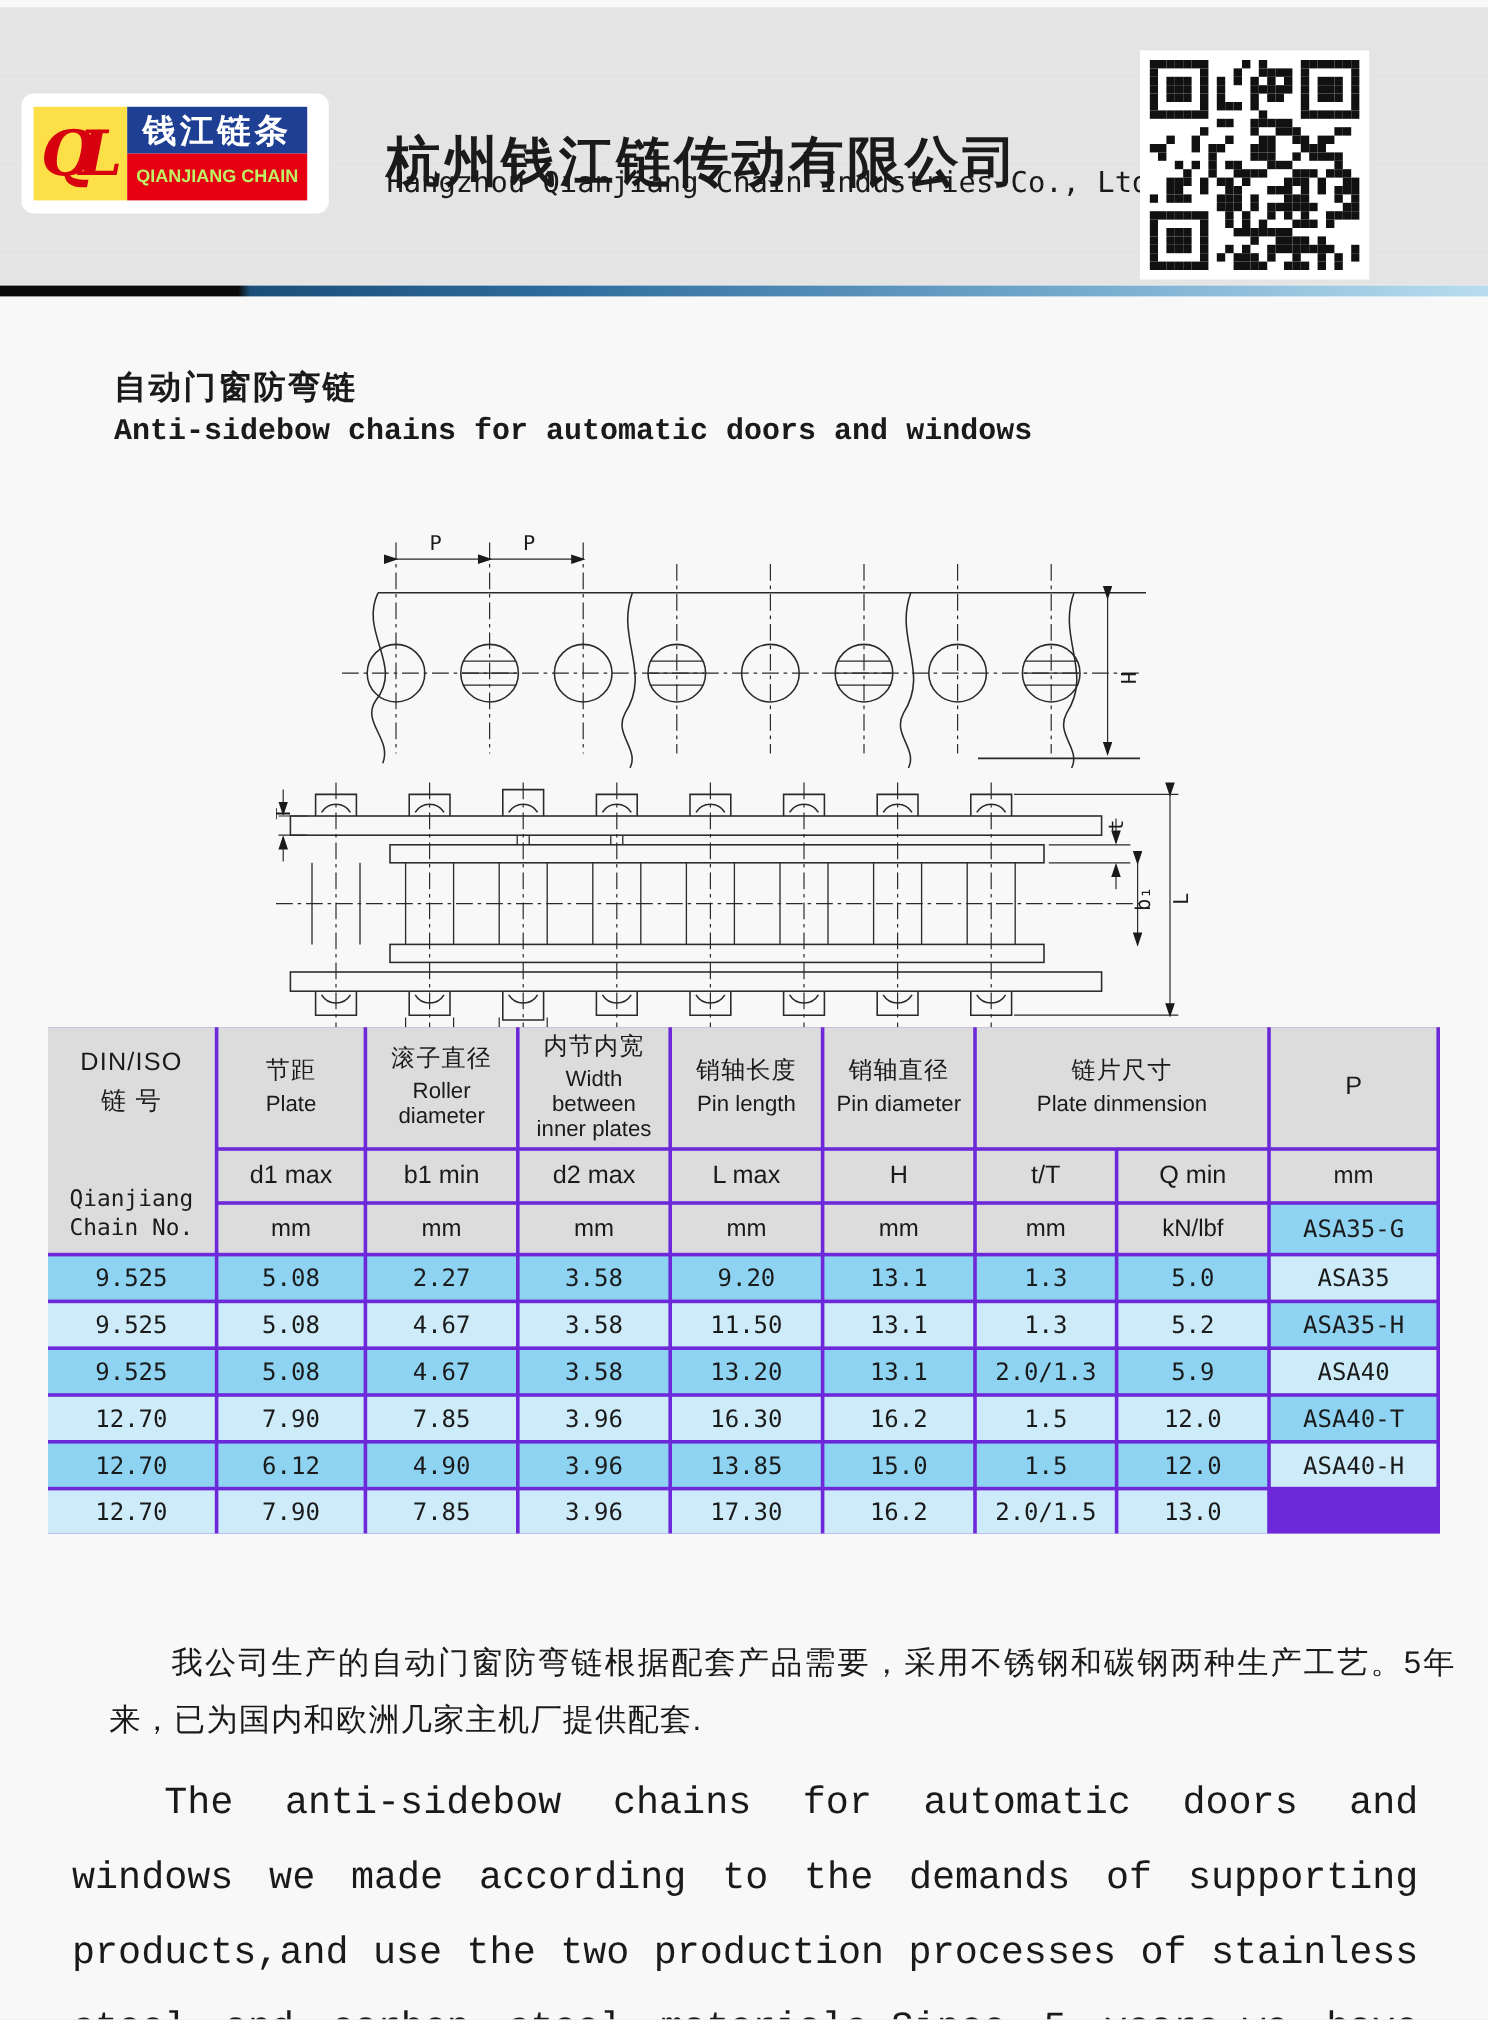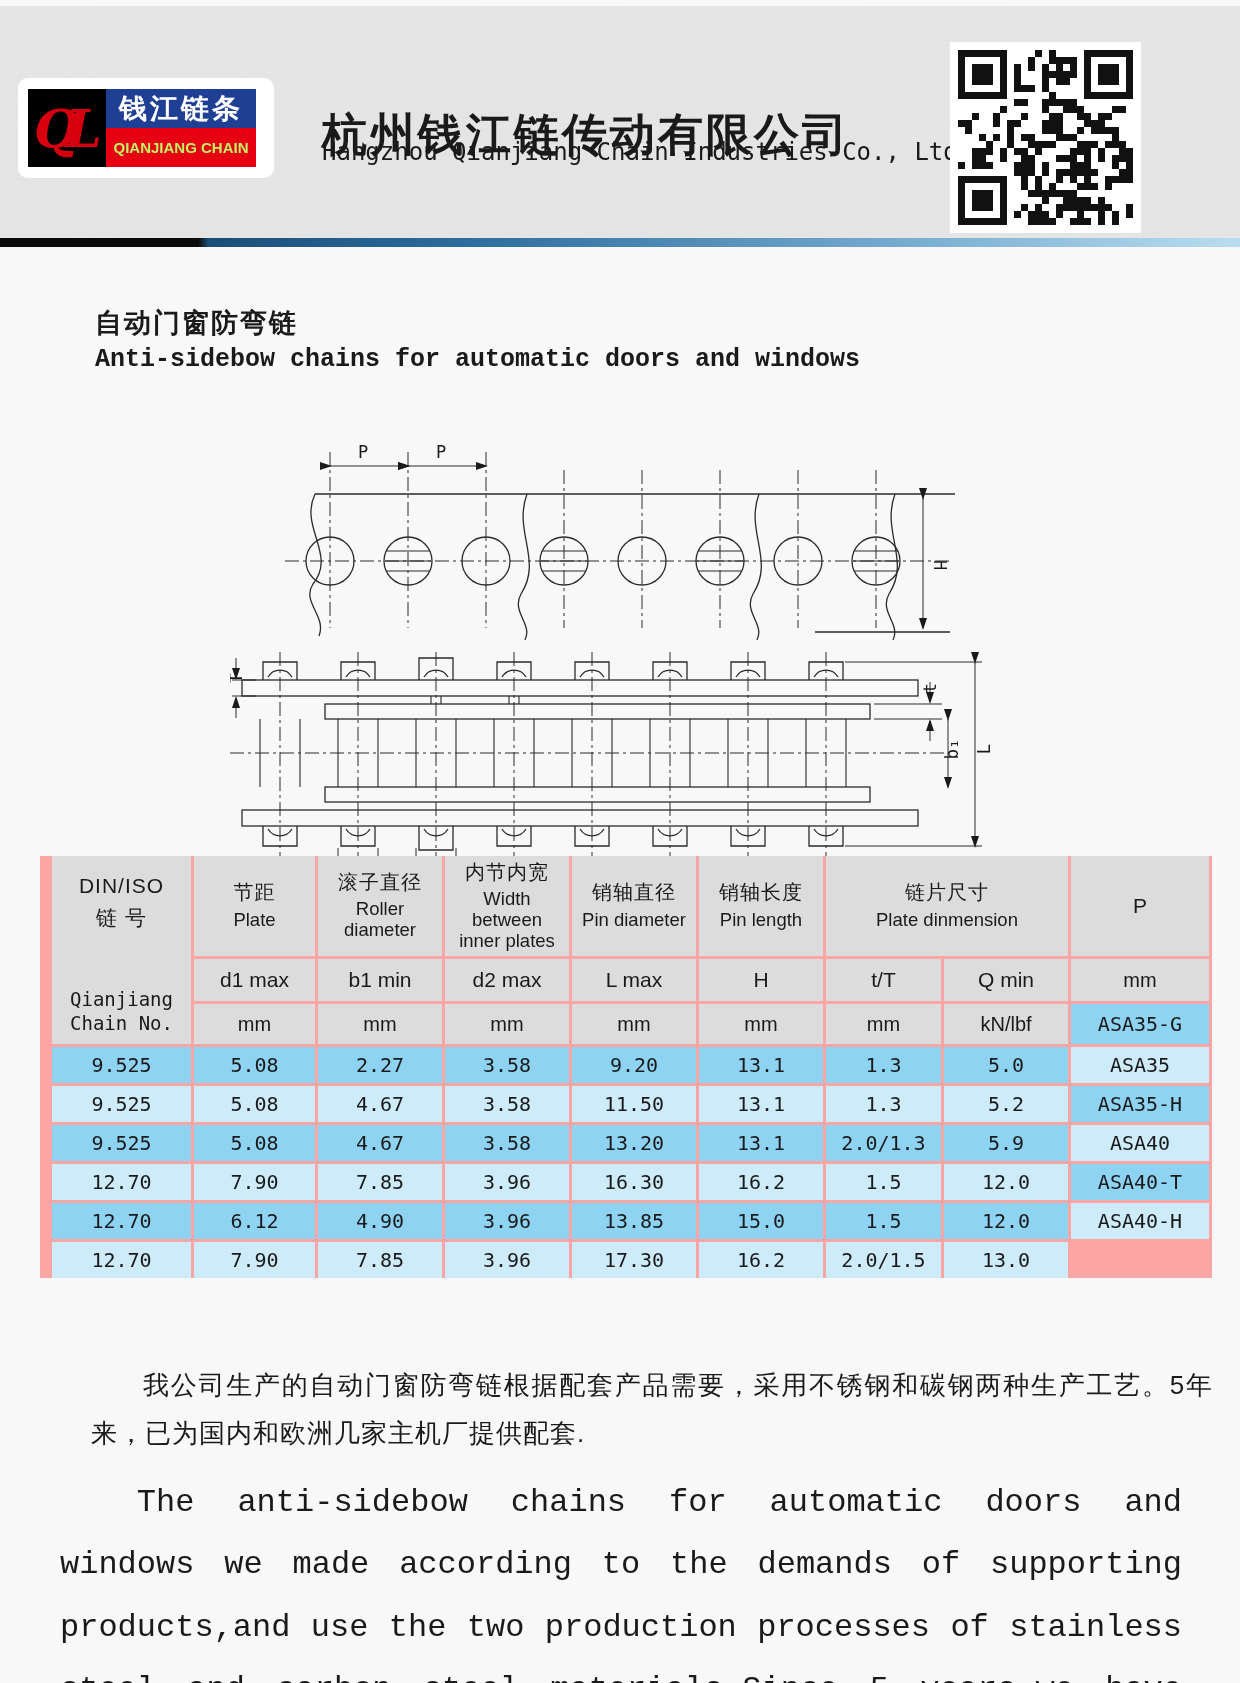--- a/index.html
+++ b/index.html
@@ -14,21 +14,21 @@
     background-color:#ffffff;
     background-image:linear-gradient(#e4e4e4,#e4e4e4);
     background-size:6px 6px;background-repeat:space;
   }
   .logo-card{
     position:absolute;left:20px;top:80px;width:252px;height:96px;
     background:#fff;border-radius:8px;display:flex;align-items:center;
     box-shadow:0 0 0 2px #fff;
   }
   .logo-mark{
-    width:78px;height:78px;margin-left:8px;background:#000000;
+    width:78px;height:78px;margin-left:8px;background:#fde047;
     display:flex;align-items:center;justify-content:center;
     font-family:"DejaVu Serif",serif;font-style:italic;font-weight:bold;
     font-size:52px;color:#d7000f;letter-spacing:-14px;padding-right:12px;box-sizing:border-box;
   }
   .logo-bars{width:150px;height:78px;display:flex;flex-direction:column;}
   .logo-bar-cn{
     flex:1;background:#1f3f94;color:#fff;display:flex;align-items:center;justify-content:center;
     font-size:28px;font-weight:bold;letter-spacing:3px;
   }
   .logo-bar-en{
@@ -58,24 +58,23 @@
   .title-en{
     position:absolute;left:95px;top:345px;
     font-family:"Liberation Mono","DejaVu Sans Mono",monospace;font-size:25px;font-weight:bold;
   }
   
   .diag{position:absolute;}
   .diag svg text{font-family:"DejaVu Sans Mono",monospace;font-size:17px;fill:#1a1a1a;}
   
   .spec-table{
     position:absolute;left:40px;top:856px;width:1160px;
-    display:grid;gap:3px;background:#fca5a5;
+    display:grid;gap:3px;background:#6d28d9;
     grid-template-columns:139px 121px 124px 124px 124px 124px 115px 124px 138px;
     grid-auto-rows:min-content;
-    padding-left:12px;
   }
   .cell{display:flex;align-items:center;justify-content:center;text-align:center;}
   .hdr{background:#dcdcdc;}
   .h1{min-height:96px;flex-direction:column;line-height:1.12;padding:2px 0;}
   .h1 .cn{font-size:20px;letter-spacing:1px;}
   .h1 .en{font-size:18.5px;margin-top:6px;}
   .h2{min-height:42px;font-size:21px;}
   .h3{min-height:40px;font-size:20px;}
   .chainhead{
     grid-row:1 / span 3;grid-column:1;
@@ -585,26 +584,26 @@
     </div>
     <div class="cell hdr h1">
       <span class="cn">滚子直径</span>
         <span class="en">Roller diameter</span>
     </div>
     <div class="cell hdr h1">
       <span class="cn">内节内宽</span>
         <span class="en" style="max-width:100px;">Width between inner plates</span>
     </div>
     <div class="cell hdr h1">
+      <span class="cn">销轴长度</span>
+        <span class="en">Pin length</span>
+    </div>
+    <div class="cell hdr h1">
       <span class="cn">销轴直径</span>
         <span class="en">Pin diameter</span>
-    </div>
-    <div class="cell hdr h1">
-      <span class="cn">销轴长度</span>
-        <span class="en">Pin length</span>
     </div>
     <div class="cell hdr h1 plate-span">
       <span class="cn">链片尺寸</span>
         <span class="en">Plate dinmension</span>
     </div>
 
   <div class="cell hdr h2">P</div>
       <div class="cell hdr h2">d1 max</div>
       <div class="cell hdr h2">b1 min</div>
       <div class="cell hdr h2">d2 max</div>

